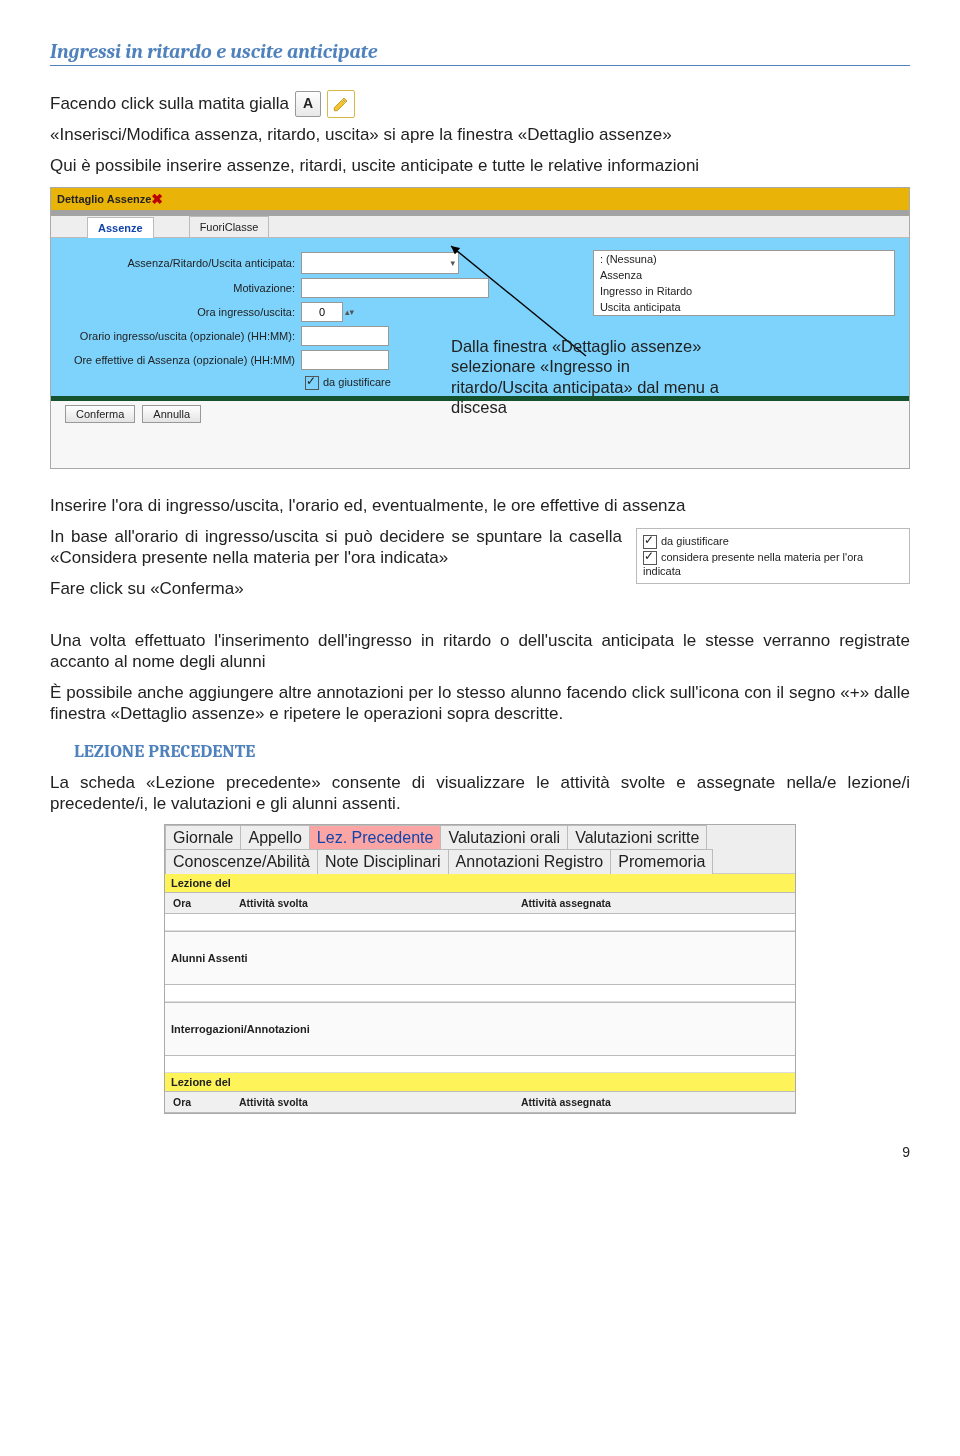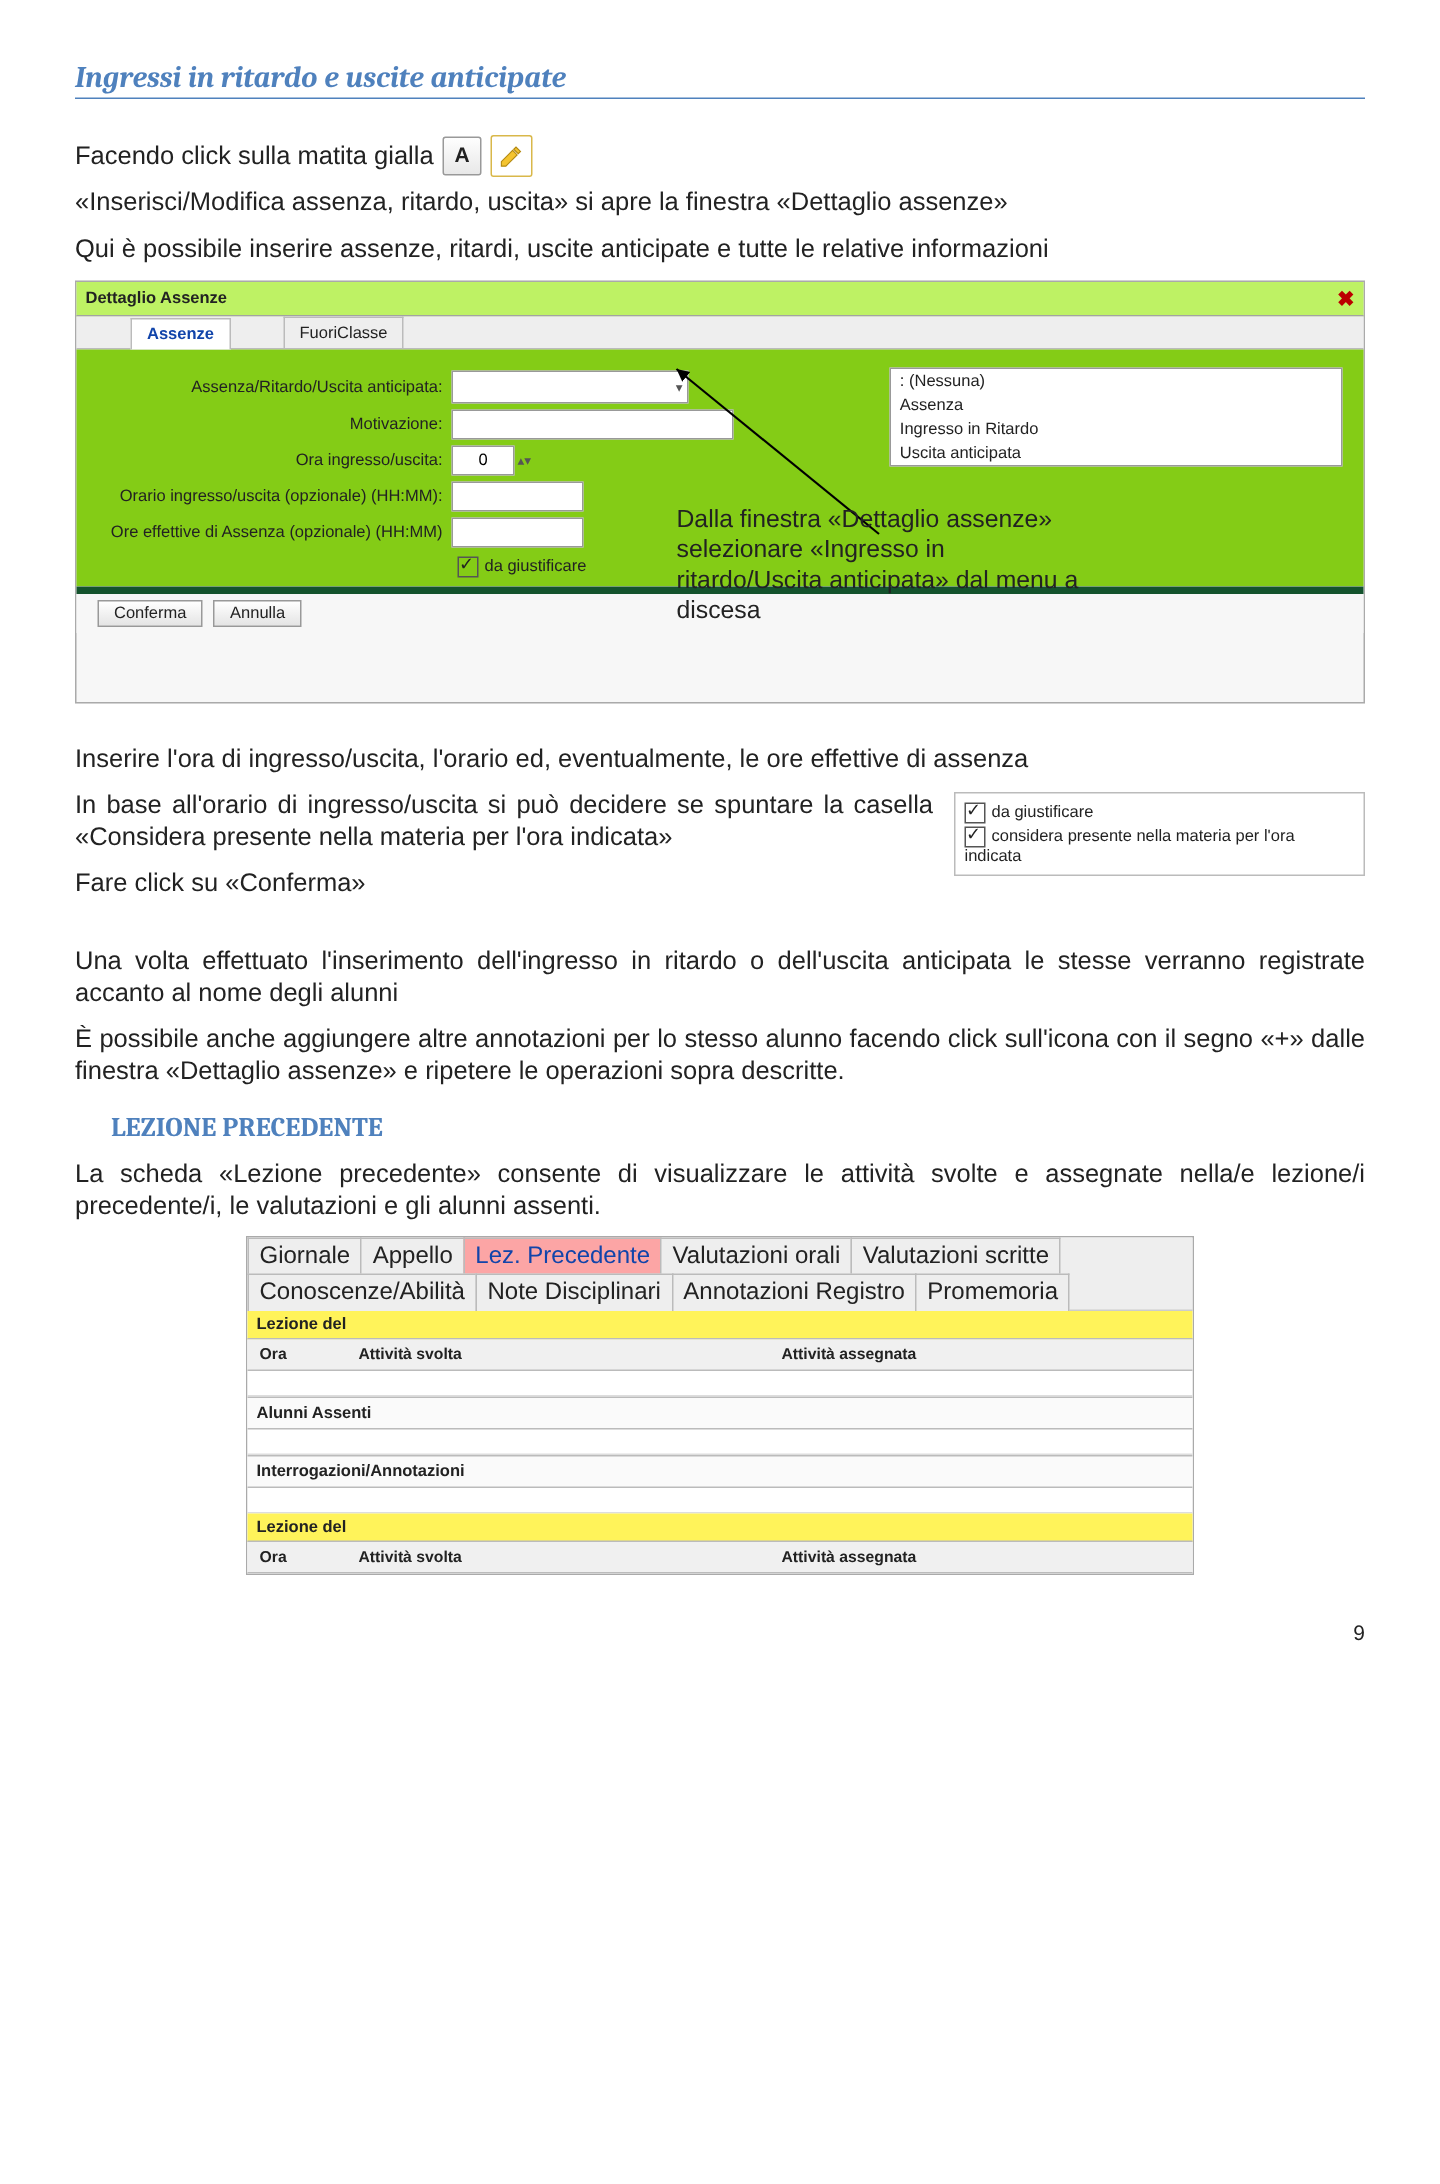--- a/index.html
+++ b/index.html
@@ -41,28 +41,28 @@
     border:1px solid #d9b84a; border-radius:2px; background:#fff;
   }
   .pencil-icon svg { width:18px; height:18px; }
 
   
   .shot {
     border:1px solid #aaa; background:#f7f7f7; font-size:11px; margin-top:4px;
     position: relative;
   }
   .shot-title {
-    background:#bef264; border-bottom:1px solid #a3a3a3; padding:3px 6px; font-weight:bold;
-    display:flex; justify-content:space-between; align-items:center;
+    background:#eab308; border-bottom:6px solid #a3a3a3; padding:3px 6px; font-weight:bold;
+    display:flex; justify-content:flex-start; align-items:center;
   }
   .close-x { color:#b00; font-weight:bold; font-size:14px; }
   .tabs { display:flex; background:#eee; border-bottom:1px solid #bbb; }
   .tab { padding:4px 10px; border:1px solid #bbb; border-bottom:none; margin-right:-1px; background:#eee;margin-left:36px; }
   .tab.active { background:#fff; color:#14a; font-weight:bold; position:relative; top:1px; }
-  .form-area { background:#84cc16; padding:10px 14px 6px 14px; display:flex; gap:10px; }
+  .form-area { background:#7dd3fc; padding:10px 14px 6px 14px; display:flex; gap:10px; }
   .form-left { flex:1.2; }
   .form-right { flex:0.7; }
   .frow { display:flex; align-items:center; margin:4px 0; }
   .flabel { text-align:right; width:230px; padding-right:6px; font-size:11px; }
   .finput { border:1px solid #999; height:18px; width:180px; background:#fff; font-size:11px; padding:0 3px; }
   .fnum { width:34px; text-align:center; }
   .drop { width:150px; border:1px solid #999; height:18px; background:#fff; padding:1px 3px; display:flex; justify-content:space-between; align-items:center; }
   .chev { font-size:9px; color:#555; }
   .listbox { border:1px solid #999; background:#fff; margin-top:2px; }
   .listbox div { padding:2px 6px; }
@@ -88,21 +88,21 @@
   
   .lez-shot { border:1px solid #aaa; font-size:11px; width:630px; margin: 6px auto 0 auto; background:#fff; }
   .lez-tabs { display:flex; flex-wrap:wrap; background:#eee; border-bottom:1px solid #ccc; }
   .lez-tabs .lt { padding:3px 7px; border:1px solid #bbb; border-bottom:none; margin:0 -1px -1px 0; background:#eee; font-size:16px; }
   .lez-tabs .lt.active { background:#fca5a5; color:#14a; }
   .lez-body { background:#fff; }
   .yellow-row { background:#fff35a; padding:3px 6px; font-weight:bold; border-bottom:1px solid #bbb; font-size:11px; }
   .grid-head { display:flex; border-bottom:1px solid #bbb; background:#f0f0f0; }
   .grid-head div { padding:4px 8px; font-weight:bold; font-size:10.5px; }
   .gh1 { width:50px; } .gh2 { flex:1; } .gh3 { flex:1; }
-  .section-row { padding:4px 6px; font-weight:bold; border-top:1px solid #bbb; border-bottom:1px solid #bbb; background:#fafafa; }
+  .section-row { padding:20px 6px; font-weight:bold; border-top:1px solid #bbb; border-bottom:1px solid #bbb; background:#fafafa; }
   .hr-gap { height:16px; border-bottom:1px solid #ddd; }
 
   .page-num { text-align:right; font-size:14px; margin-top:30px; }
 </style>
 </head>
 <body>
 
 <div class="h1">Ingressi in ritardo e uscite anticipate</div>
 
 <p class="inline-row">

